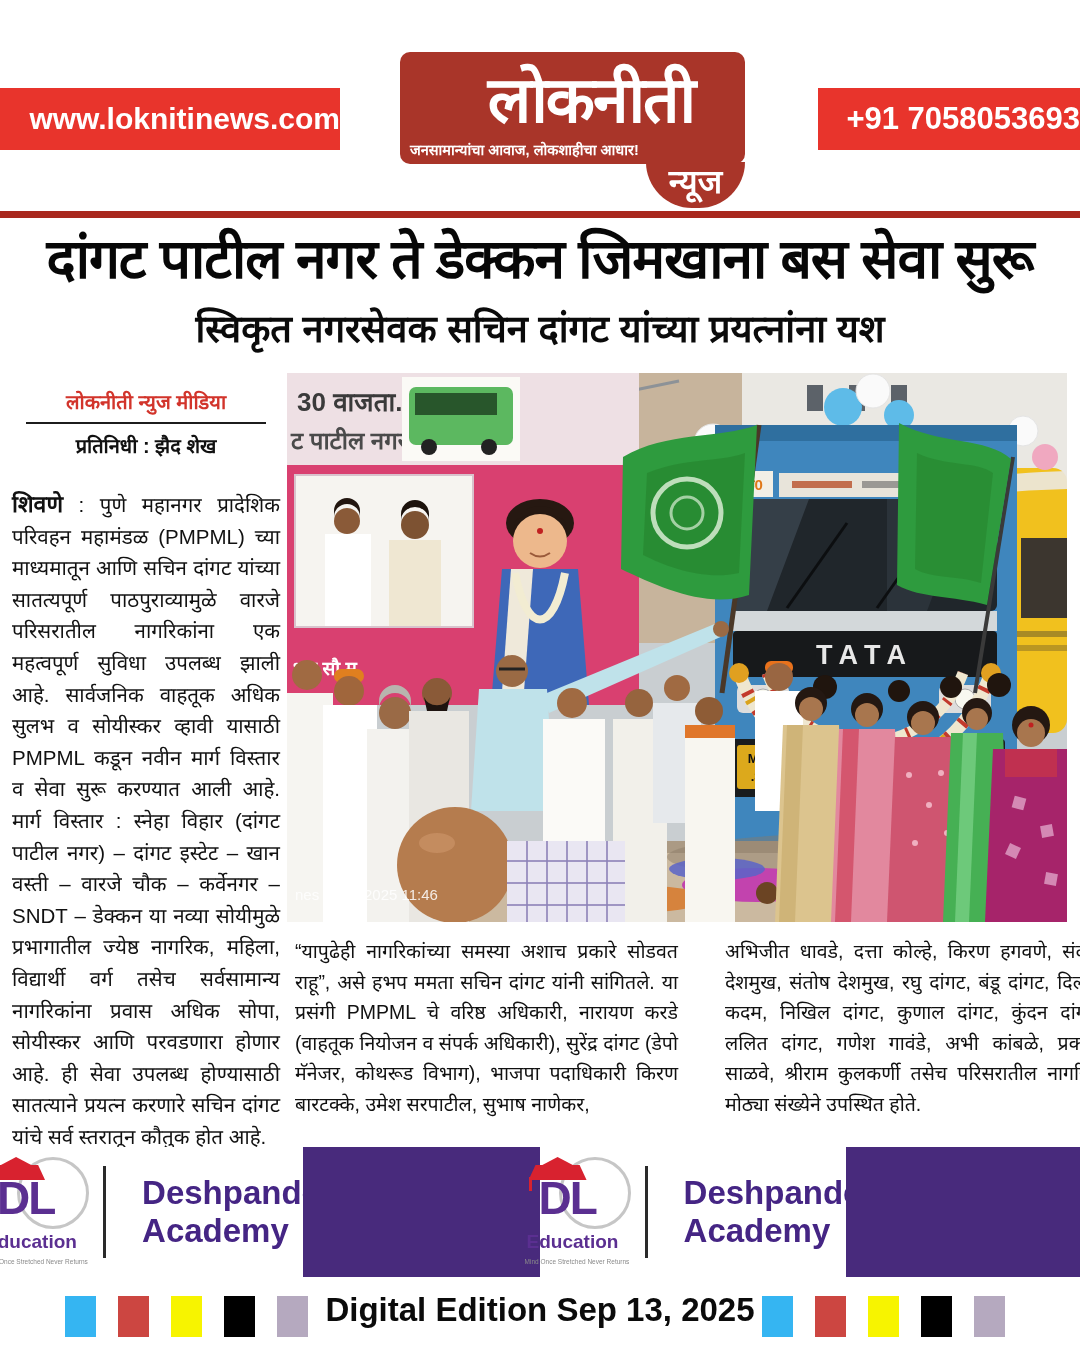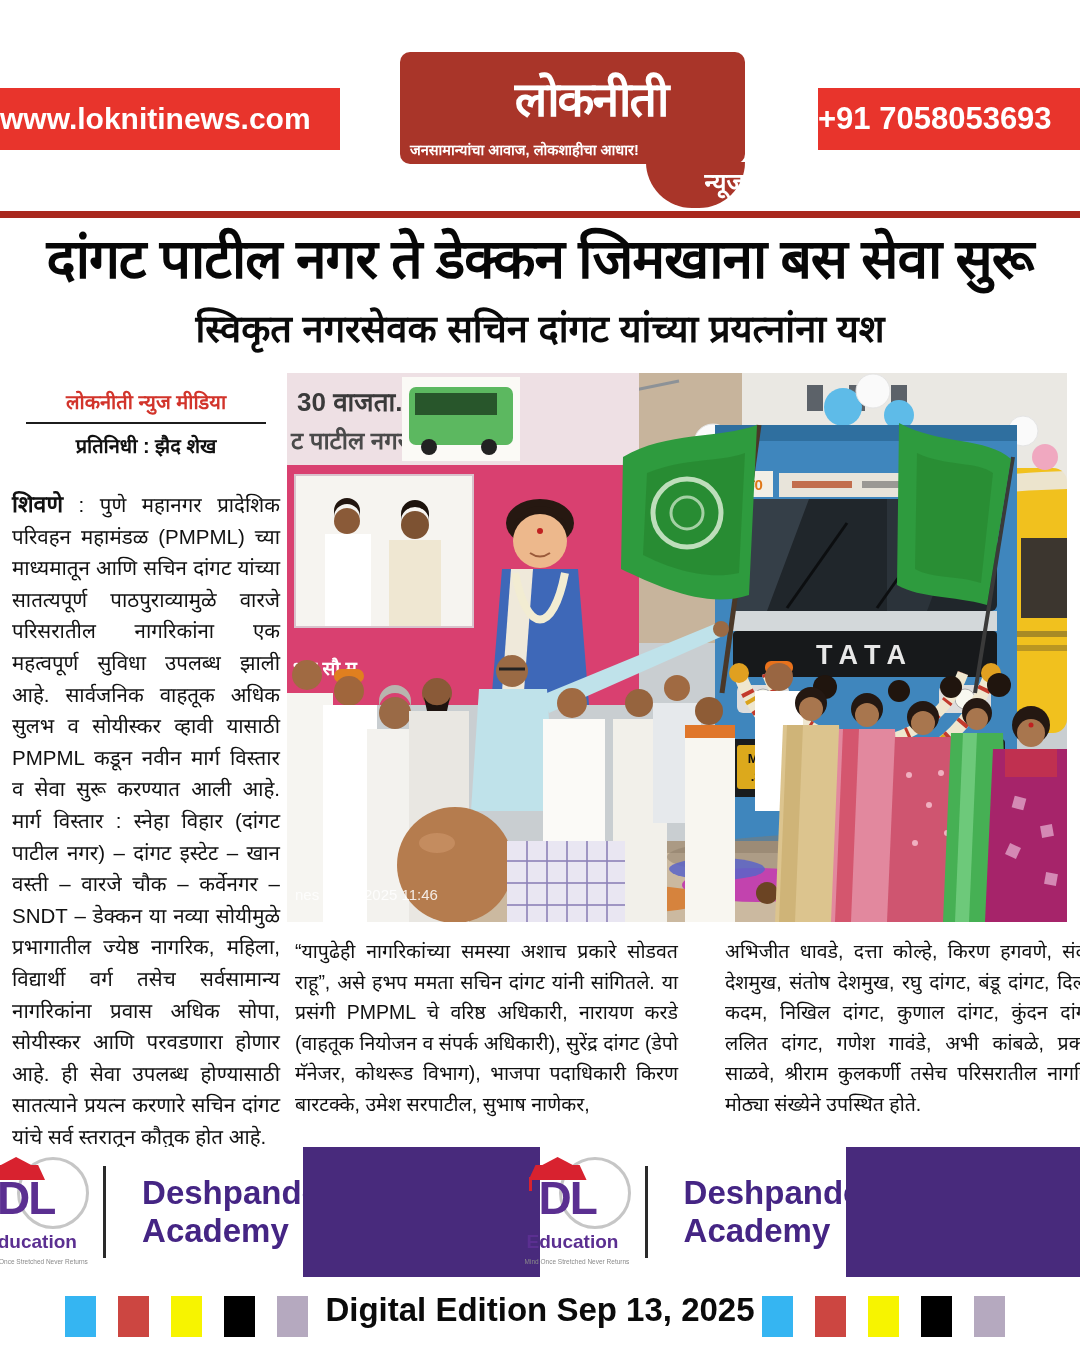--- a/index.html
+++ b/index.html
@@ -6,29 +6,29 @@
     --brand-red:#e8342c; --logo-red:#a93529; --divider-red:#a9281e;
     --byline-red:#d2342b; --ad-purple:#482a7c; --dl-purple:#5b2f91;
     --pal-0:#35b5f2; --pal-1:#cc4641; --pal-2:#f7f400; --pal-3:#000000; --pal-4:#b5a9bf;
   }
   *{margin:0;padding:0;box-sizing:border-box;}
   body{background:#888;font-family:"Liberation Sans","DejaVu Sans",sans-serif;}
   .page{position:relative;width:1080px;height:1350px;background:#ffffff;overflow:hidden;margin:0 auto;}
 
   
   .badge{position:absolute;top:88px;height:62px;background:var(--brand-red);color:#fff;
-         font-weight:bold;display:flex;align-items:center;justify-content:flex-start;}
+         font-weight:bold;display:flex;align-items:center;justify-content:flex-end;}
   .badge.web{left:0;width:340px;font-size:30px;}
   .badge.phone{left:818px;width:262px;font-size:31px;}
   .logo-main{position:absolute;left:400px;top:52px;width:345px;height:112px;background:var(--logo-red);
              border-radius:10px;color:#fff;text-align:center;}
-  .logo-title{font-size:48px;font-weight:800;line-height:96px;letter-spacing:-2px;margin-left:37px;}
+  .logo-title{font-size:64px;font-weight:800;line-height:96px;letter-spacing:-2px;margin-left:37px;}
   .logo-tagline{position:absolute;left:10px;bottom:5px;font-size:14.5px;font-weight:bold;white-space:nowrap;}
   .logo-tab{position:absolute;left:646px;top:162px;width:99px;height:46px;background:var(--logo-red);
-            border-radius:0 0 46px 46px;color:#fff;font-size:25px;font-weight:800;text-align:right;line-height:40px;}
+            border-radius:0 0 46px 46px;color:#fff;font-size:33px;font-weight:800;text-align:center;line-height:40px;}
   .divider{position:absolute;left:0;top:211px;width:1080px;height:7px;background:var(--divider-red);}
 
   
   .headline{position:absolute;left:0;top:219px;width:1080px;text-align:center;font-size:55px;
             font-weight:800;color:#070707;letter-spacing:-1px;}
   .subheadline{position:absolute;left:0;top:301px;width:1080px;text-align:center;font-size:38px;
                font-weight:700;color:#0a0a0a;}
 
   
   .leftcol{position:absolute;left:12px;top:388px;width:268px;color:#111;}

